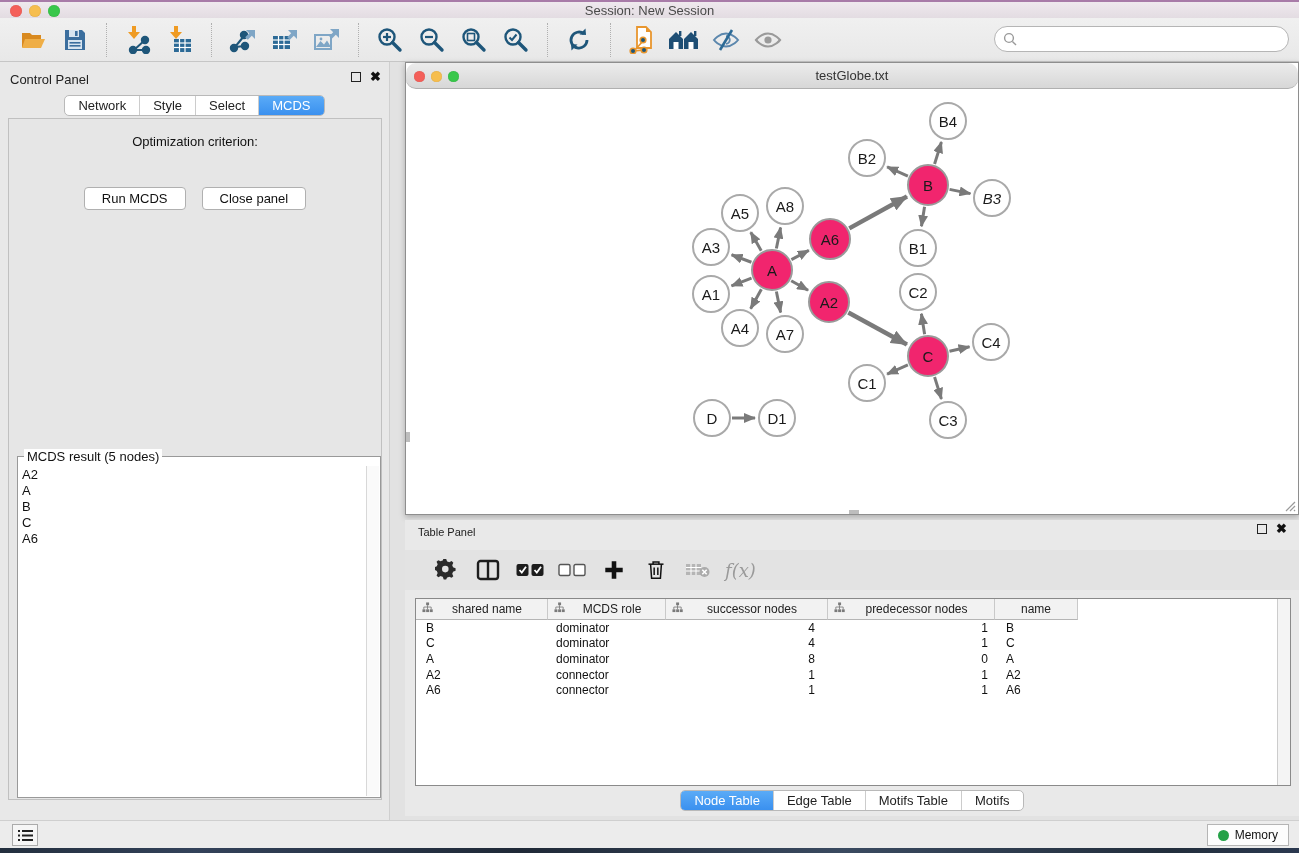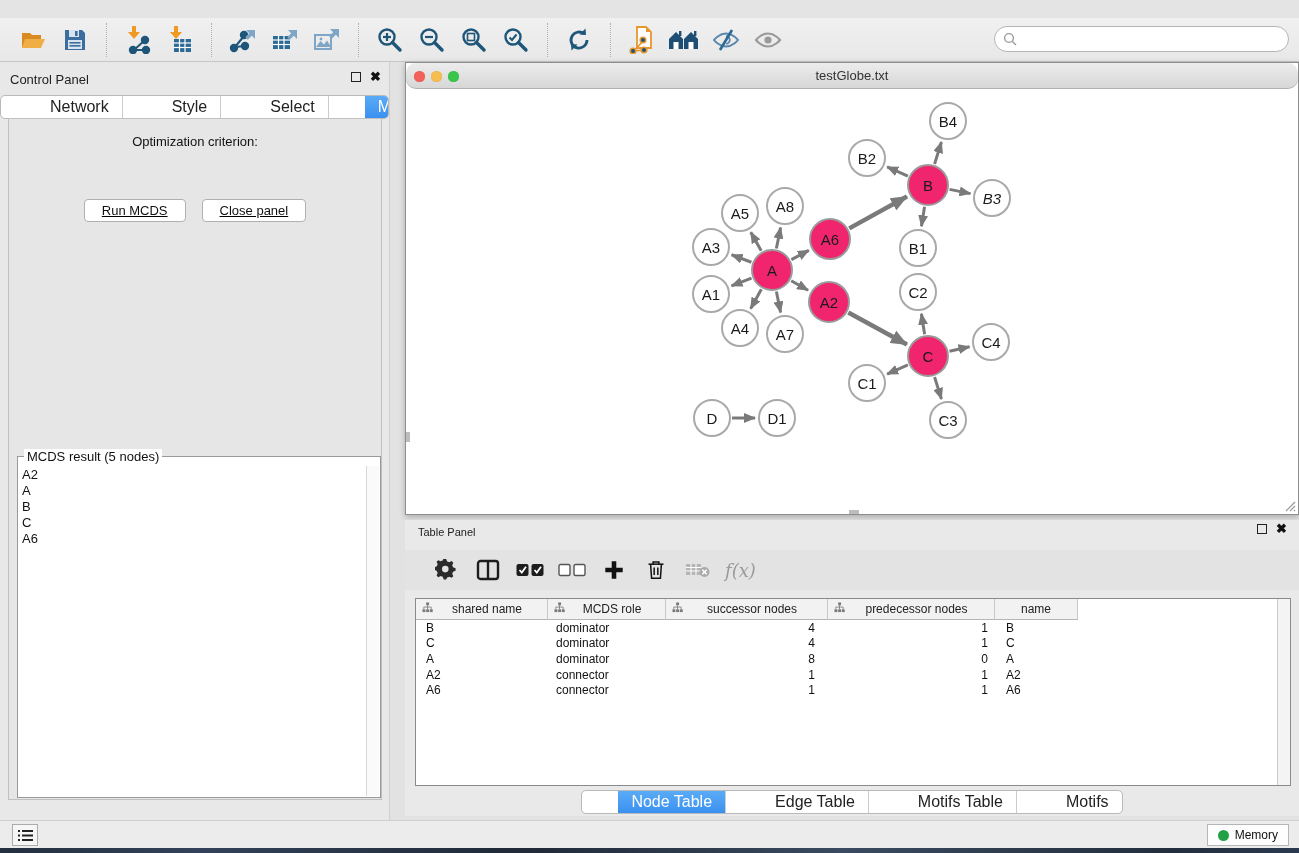--- a/index.html
+++ b/index.html
@@ -34,33 +34,33 @@
   
   .control-panel { position:absolute; left:0; top:0; width:390px; height:758px; background:#e8e8e8; border-right:1px solid #cfcfcf; }
   .cp-header { position:absolute; left:0; top:8px; width:100%; height:18px;padding-left:28px; }
   .cp-title { position:absolute; left:10px; top:2px; font-size:13px; color:#222; }
   .panel-ctrls { position:absolute; right:8px; top:2px; display:flex; gap:9px; align-items:center; }
   .float-glyph { width:10px; height:10px; border:1.6px solid #222; display:inline-block; }
   .close-glyph { font-size:13px; font-weight:bold; color:#111; line-height:10px; }
 
   .cp-tabs-row { position:absolute; left:0; top:33px; width:100%; display:flex; justify-content:center; }
   .seg { display:inline-flex; background:#fff; border:1px solid #b9b9b9; border-radius:5px; overflow:hidden; }
-  .seg .tab { padding:2px 13px; font-size:16px; color:#222; border-right:1px solid #cccccc; white-space:nowrap;margin-left:36px; }
+  .seg .tab { padding:2px 13px; font-size:13px; color:#222; border-right:1px solid #cccccc; white-space:nowrap; }
   .seg .tab:last-child { border-right:none; }
   .seg .tab.active { background:linear-gradient(#5aabf7,#3a90ef); color:#fff; }
 
   .cp-body { position:absolute; left:8px; top:56px; width:374px; height:682px;
     background:#e6e6e6; border:1px solid #c0c0c0; }
   .opt-label { position:absolute; left:0; top:15px; width:100%; text-align:center; font-size:13px; color:#111; }
   .dropdown { position:absolute; left:33px; top:38px; width:312px; height:23px; background:#fff;
     border:1px solid #a8a8a8; border-radius:4px; display:flex; align-items:center; }
   .dropdown .dd-value { flex:1; font-size:13.5px; color:#111; padding-left:12px; white-space:nowrap; overflow:hidden; }
   .dd-stepper { width:20px; height:21px; background:linear-gradient(#6fb5f8,#3a8fee); border-radius:0 3px 3px 0;
     display:flex; align-items:center; justify-content:center; }
-  .btn-row { position:absolute; left:0; top:80px; width:100%; display:flex; justify-content:center; gap:16px;text-decoration:underline; }
+  .btn-row { position:absolute; left:0; top:68px; width:100%; display:flex; justify-content:center; gap:16px; }
   .mac-btn { background:#fff; border:1px solid #b0b0b0; border-radius:4px; font-size:13px; color:#111;
     padding:3px 17px; font-family:"Liberation Sans",sans-serif; }
 
   .result-box { position:absolute; left:8px; top:337px; width:364px; height:342px;
     border:1px solid #999; background:#fff; }
   .result-legend { position:absolute; left:6px; top:-8px; background:#fff; padding:0 3px; font-size:13px; color:#111; }
   .result-list { position:absolute; left:4px; top:10px; right:16px; bottom:4px; overflow:hidden; }
   .result-item { font-size:13px; color:#111; line-height:16px; }
   .result-scroll { position:absolute; right:1px; top:9px; bottom:1px; width:13px; background:#fafafa; border-left:1px solid #d8d8d8; }
 
@@ -109,20 +109,28 @@
     display:flex; align-items:center; gap:6px; padding:0 10px; font-size:12px; color:#111; }
   .mem-dot { width:11px; height:11px; border-radius:50%; background:#24a147; }
   .bottom-strip { position:absolute; left:0; top:848px; width:1299px; height:5px;
     background:linear-gradient(90deg,#232f3e,#33425a 15%,#1f2937 40%,#3a4a60 65%,#222e3c 90%,#2b3950); }
 </style>
 </head>
 <body>
 
 <div id="app">
 
+  <div class="titlebar">
+    <div class="lights">
+      <span class="light red"></span>
+      <span class="light yellow"></span>
+      <span class="light green"></span>
+    </div>
+    <span class="title">Session: New Session</span>
+  </div>
 
   <div class="toolbar">
     <div id="main-toolbar-icons" style="display:flex;align-items:center;">
         <span class="tb-icon">
           <svg width="26" height="24" viewBox="0 0 26 24">
             <path d="M2 5h8l2 2h9v4H6L3 19H2z" fill="#d98a20"></path>
             <path d="M5 11h20l-4 9H2z" fill="#efae46"></path>
           </svg>
         </span>
         <span class="tb-icon">

